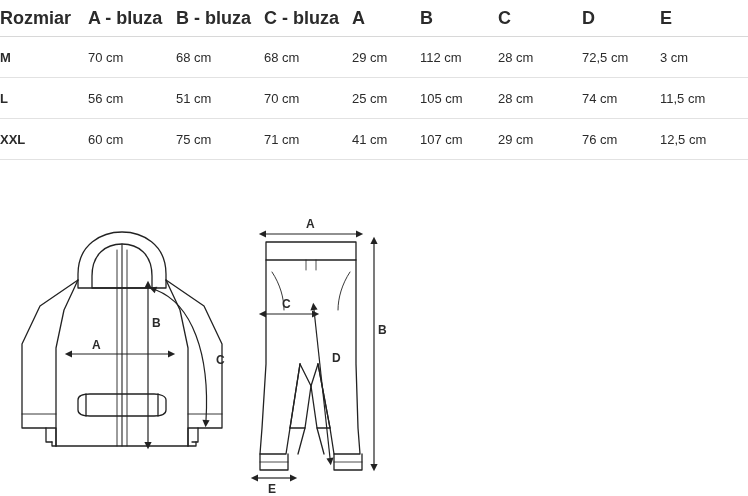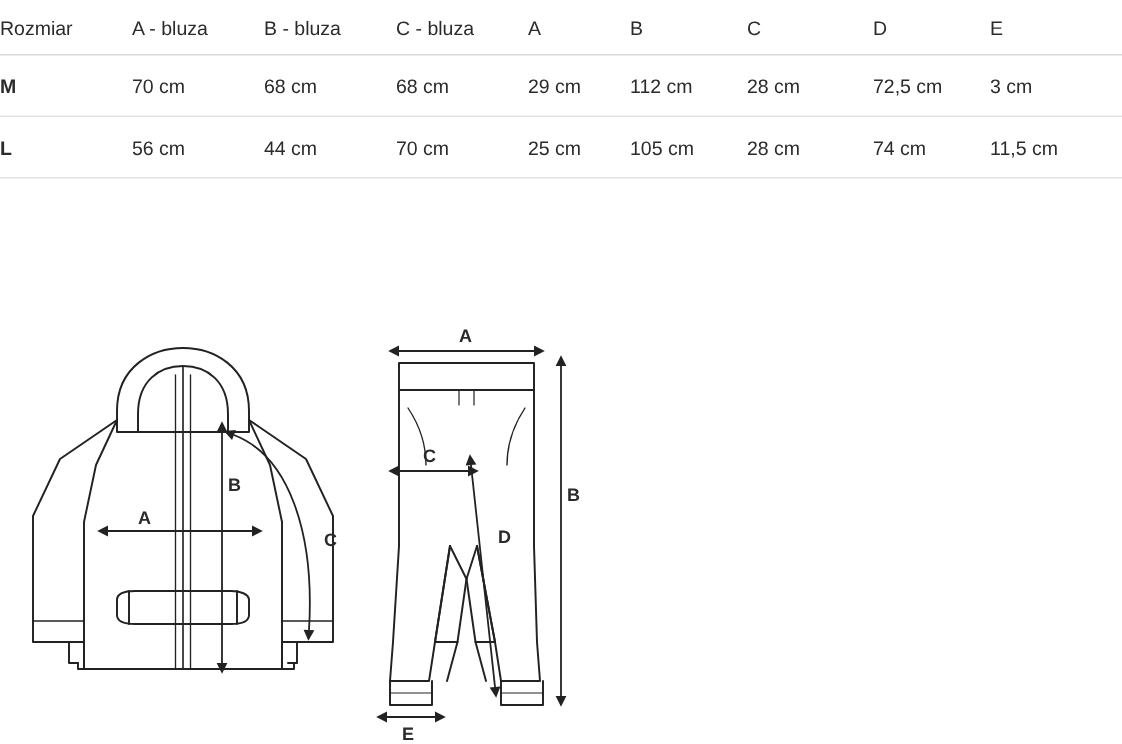--- a/index.html
+++ b/index.html
@@ -28,22 +28,22 @@
   table.size-table td {
     text-align: left;
     padding: 0;
     font-size: 13px;
     border-bottom: 1px solid #e2e2e2;
     height: 40px;
     vertical-align: middle;
     color: #2b2b2b;
   }
   table.size-table thead th {
-    font-weight: normal;
-    font-size: 13px;
+    font-weight: bold;
+    font-size: 18px;
     border-bottom: 1px solid #d8d8d8;
     height: 36px;
     margin-left: 30px;
   }
   table.size-table tbody tr td:first-child {
     font-weight: bold;
   }
   col.c0 { width: 88px; }
   col.c1 { width: 88px; }
   col.c2 { width: 88px; }
@@ -104,27 +104,38 @@
         <td>68 cm</td>
         <td>29 cm</td>
         <td>112 cm</td>
         <td>28 cm</td>
         <td>72,5 cm</td>
         <td>3 cm</td>
       </tr>
       <tr>
         <td class="pad">L</td>
         <td>56 cm</td>
-        <td>44 cm</td>
+        <td>51 cm</td>
         <td>70 cm</td>
         <td>25 cm</td>
         <td>105 cm</td>
         <td>28 cm</td>
         <td>74 cm</td>
         <td>11,5 cm</td>
+      </tr>
+      <tr>
+        <td class="pad">XXL</td>
+        <td>60 cm</td>
+        <td>75 cm</td>
+        <td>71 cm</td>
+        <td>41 cm</td>
+        <td>107 cm</td>
+        <td>29 cm</td>
+        <td>76 cm</td>
+        <td>12,5 cm</td>
       </tr>
     </tbody>
   </table>
 
   <div id="diagrams">
     <svg class="diagram-svg" width="748" height="282" viewBox="0 0 748 282" xmlns="http://www.w3.org/2000/svg">
       <defs>
         <marker id="arrL" markerWidth="8" markerHeight="8" refX="7" refY="4" orient="auto">
           <path d="M7,1 L1,4 L7,7 z" fill="#222222"></path>
         </marker>

